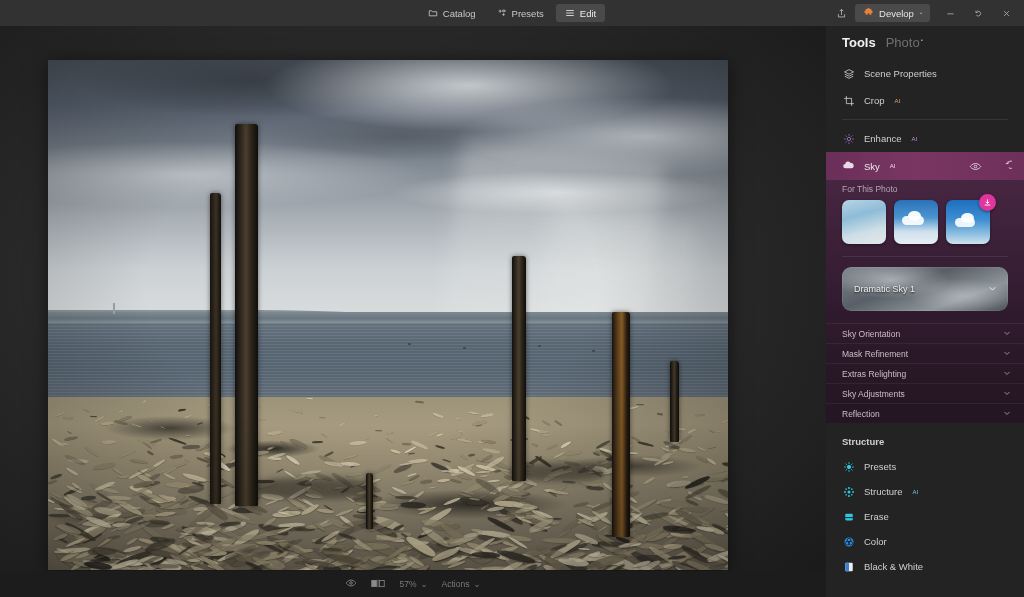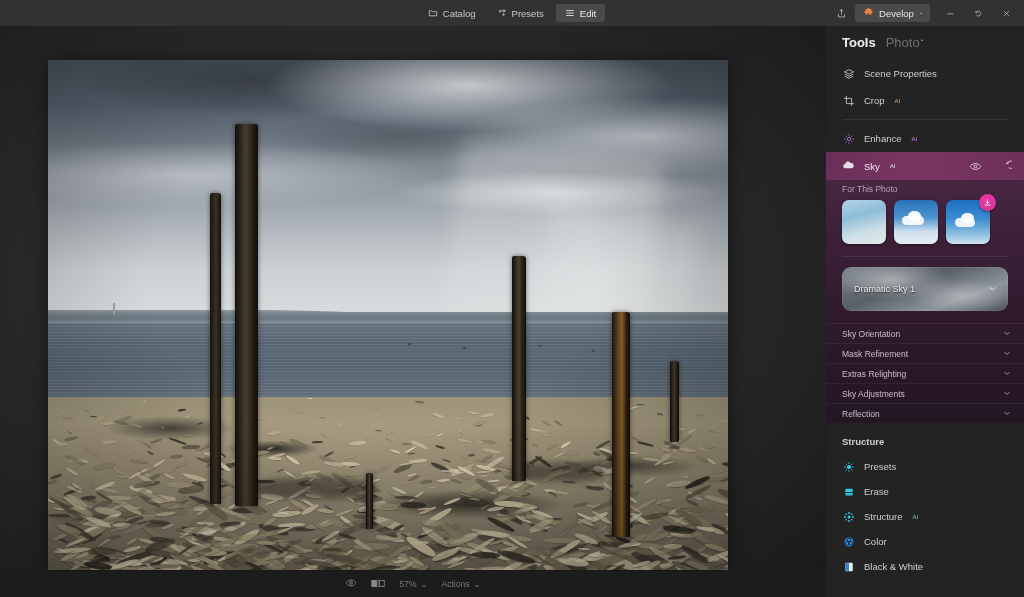--- a/index.html
+++ b/index.html
@@ -1406,47 +1406,47 @@
           <circle cx="8" cy="8" r="2.2" fill="#2ec8e6"></circle>
           <path d="M8 1.6v2.2M8 12.2v2.2M1.6 8h2.2M12.2 8h2.2M3.5 3.5l1.5 1.5M11 11l1.5 1.5M12.5 3.5L11 5M5 11l-1.5 1.5"></path>
         </svg>
       </span>
       <span>Presets</span>
     </div>
 
     <div class="ess-row">
       <span class="ic">
         <svg width="12" height="12" viewBox="0 0 16 16" fill="#2ec8e6">
-          <rect x="3" y="3.5" width="10" height="9" rx="1.4"></rect>
-          <rect x="3" y="8.2" width="10" height="1.3" fill="#17181a"></rect>
-        </svg>
-      </span>
-      <span>Erase</span>
-    </div>
-
-    <div class="ess-row">
-      <span class="ic">
-        <svg width="12" height="12" viewBox="0 0 16 16" fill="#2ec8e6">
           <circle cx="8" cy="8" r="2"></circle>
             <circle cx="8" cy="2.6" r="1.3"></circle>
             <circle cx="8" cy="13.4" r="1.3"></circle>
           <circle cx="2.6" cy="8" r="1.3"></circle>
             <circle cx="13.4" cy="8" r="1.3"></circle>
           <circle cx="4.2" cy="4.2" r="1.1"></circle>
             <circle cx="11.8" cy="11.8" r="1.1"></circle>
           <circle cx="11.8" cy="4.2" r="1.1"></circle>
             <circle cx="4.2" cy="11.8" r="1.1"></circle>
         </svg>
       </span>
       <span>Structure</span>
       <span class="sup" style="color:#6fc6e0">AI</span>
     </div>
 
     <div class="ess-row">
       <span class="ic">
+        <svg width="12" height="12" viewBox="0 0 16 16" fill="#2ec8e6">
+          <rect x="3" y="3.5" width="10" height="9" rx="1.4"></rect>
+          <rect x="3" y="8.2" width="10" height="1.3" fill="#17181a"></rect>
+        </svg>
+      </span>
+      <span>Erase</span>
+    </div>
+
+    <div class="ess-row">
+      <span class="ic">
         <svg width="12" height="12" viewBox="0 0 16 16">
           <circle cx="8" cy="8" r="6" fill="#2f8fe0"></circle>
           <circle cx="8" cy="5.6" r="2.6" fill="none" stroke="#0e1620" stroke-width="1"></circle>
           <circle cx="6" cy="9.4" r="2.6" fill="none" stroke="#0e1620" stroke-width="1"></circle>
           <circle cx="10" cy="9.4" r="2.6" fill="none" stroke="#0e1620" stroke-width="1"></circle>
         </svg>
       </span>
       <span>Color</span>
     </div>
 

